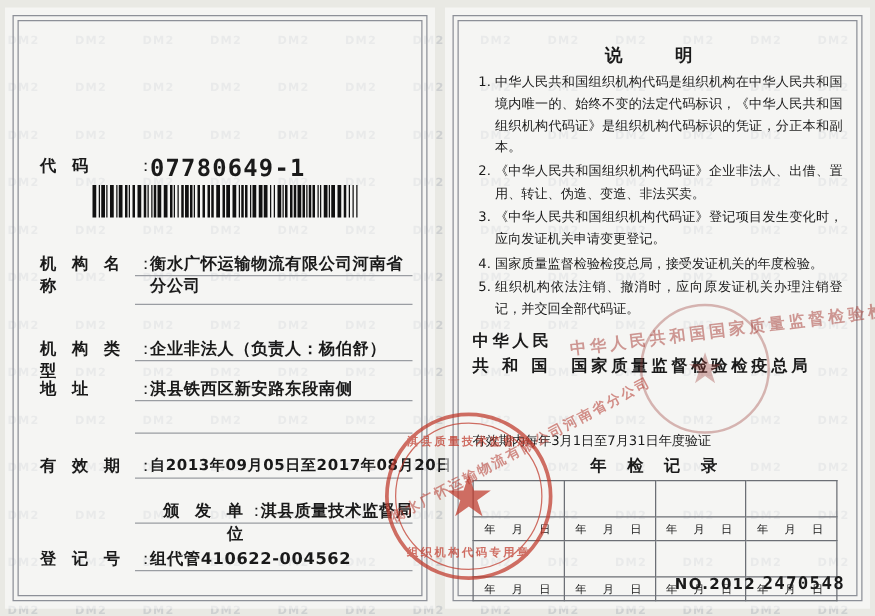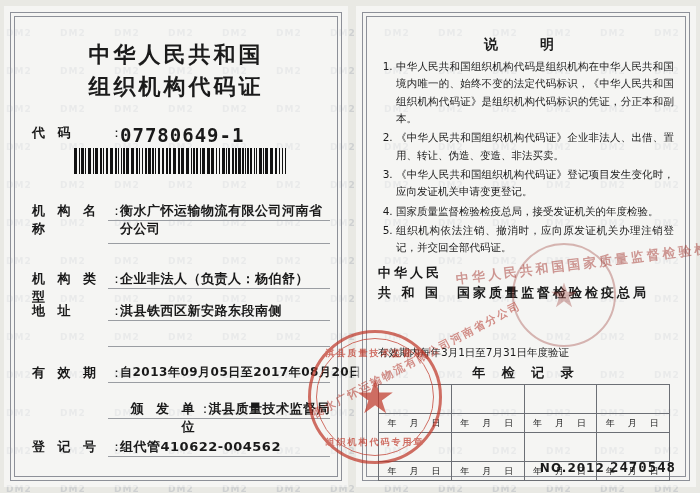--- a/index.html
+++ b/index.html
@@ -479,22 +479,20 @@
       <span class="wm" style="left: 546px; top: 484px;">DM2</span>
       <span class="wm" style="left: 600px; top: 484px;">DM2</span>
       <span class="wm" style="left: 654px; top: 484px;">DM2</span>
     </div>
 
   <div class="page-half left-half">
     <div class="inner-border">
       <div class="inner-border2"></div>
     </div>
 
-    <div class="cert-title" id="title-line1">中华人民共和国</div>
-    <div class="cert-title" id="title-line2">组织机构代码证</div>
 
     <div class="field-row" style="top:118px;">
       <span class="field-label">代    码</span><span class="field-colon">：</span><span class="field-value" id="code-value">07780649-1</span>
     </div>
     <div id="barcode">
         <i style="left: 0px; width: 3px;"></i>
         <i style="left: 5px; width: 1px;"></i>
         <i style="left: 7px; width: 3px;"></i>
         <i style="left: 11px; width: 1px;"></i>
         <i style="left: 14px; width: 3px;"></i>

